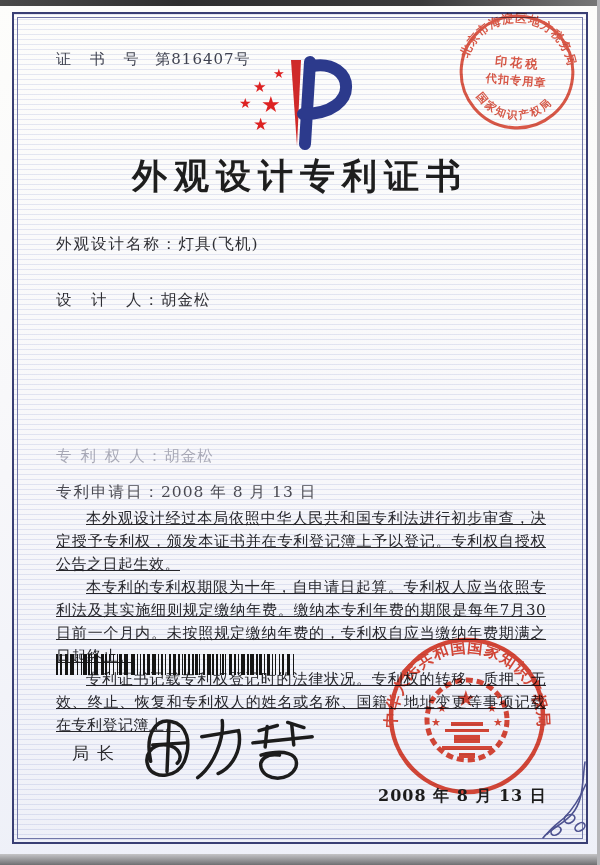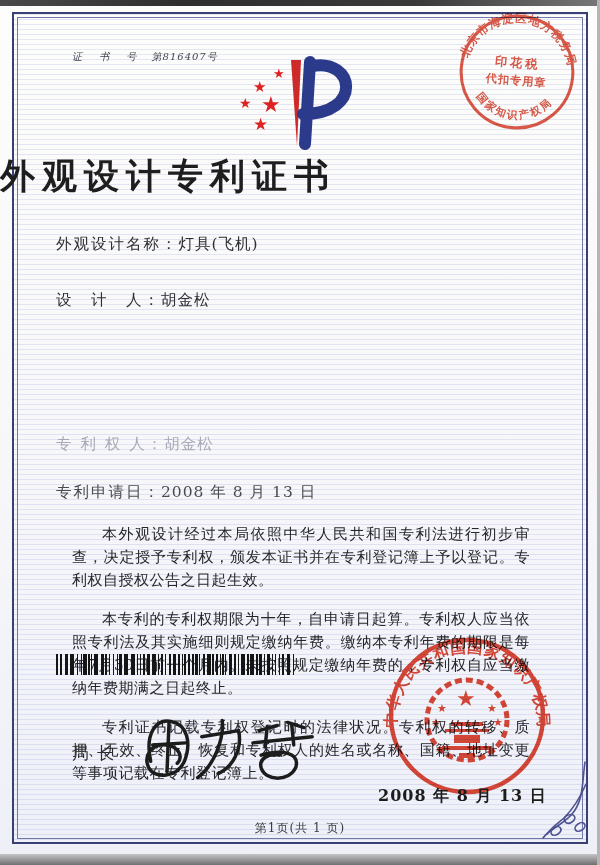--- a/index.html
+++ b/index.html
@@ -10,29 +10,29 @@
     background:repeating-linear-gradient(180deg, rgba(130,142,205,0.20) 0px, rgba(130,142,205,0.20) 1px, rgba(255,255,255,0) 1px, rgba(255,255,255,0) 5px);
     pointer-events:none;}
   
   .scan-top{position:absolute;left:0;top:0;width:100%;height:6px;background:linear-gradient(90deg,#4a4a4a,#2e2e2e 30%,#3a3a3a 70%,#777);}
   .scan-bottom{position:absolute;left:0;bottom:0;width:100%;height:11px;background:linear-gradient(180deg,#c4c4c6,#6f6f72);}
   .scan-right{position:absolute;right:0;top:0;width:3px;height:100%;background:#b5b5b8;}
   
   .frame-outer{position:absolute;left:12px;top:12px;right:12px;bottom:21px;border:2px solid #3a3f74;}
   .frame-inner{position:absolute;left:3px;top:3px;right:3px;bottom:3px;border:1px solid #7177a8;}
   
-  .cert-no{position:absolute;left:72px;top:50px;font-size:10px;color:#3f4250;letter-spacing:1px;font-style:italic;}
+  .cert-no{position:absolute;left:56px;top:50px;font-size:15px;color:#3f4250;letter-spacing:1px;}
   .cert-no .lbl{letter-spacing:7px;margin-right:4px;}
   .logo{position:absolute;left:231px;top:52px;width:138px;height:102px;}
-  .title{position:absolute;left:0;top:153px;width:100%;font-size:35px;font-weight:bold;color:#1e1e1e;letter-spacing:7px;}
+  .title{position:absolute;left:0;top:153px;width:100%;text-align:center;font-size:35px;font-weight:bold;color:#1e1e1e;letter-spacing:7px;}
   .field{position:absolute;left:56px;font-size:15.5px;color:#2e2e33;letter-spacing:1px;white-space:nowrap;}
   .field .flabel{letter-spacing:2px;}
-  .field.faded{color:#8f90a0;opacity:.75;filter:blur(.3px);}
+  .field.faded{color:#8f90a0;opacity:.75;filter:blur(.3px);margin-top:12px;}
   .paras{position:absolute;left:56px;top:507px;width:490px;font-size:15px;line-height:23px;color:#26262b;text-align:justify;}
-  .paras p{margin:16px;text-indent:2em;letter-spacing:.5px;}
+  .paras p{margin:0;text-indent:2em;letter-spacing:.5px;text-decoration:underline;}
   .barcode{position:absolute;left:56px;top:654px;width:302px;height:21px;font-size:0;overflow:hidden;}
   .director{position:absolute;left:72px;top:742px;font-size:17px;letter-spacing:8px;color:#2c2c30;}
   .signature{position:absolute;left:128px;top:702px;width:215px;height:92px;}
   .tax-stamp{position:absolute;left:451px;top:6px;width:132px;height:132px;transform:rotate(5deg);opacity:.92;mix-blend-mode:multiply;}
   .main-seal{position:absolute;left:370px;top:634px;width:194px;height:168px;opacity:.93;mix-blend-mode:multiply;}
   .seal-date{position:absolute;left:378px;top:786px;width:190px;font-size:16px;font-weight:bold;color:#1c1c1c;letter-spacing:1px;white-space:nowrap;}
   .footer{position:absolute;left:0;top:820px;width:100%;text-align:center;font-size:12px;color:#3c3c40;letter-spacing:1px;}
   .flourish{position:absolute;left:538px;top:758px;width:52px;height:84px;}
 </style>
 </head>
@@ -143,18 +143,17 @@
   <svg class="flourish" viewBox="0 0 52 84">
     <g fill="none" stroke="#4d5290" stroke-width="1.6" stroke-linecap="round">
       <path d="M47 4 C44 24 46 42 34 56 C26 66 10 72 5 80"></path>
       <path d="M48 26 C42 40 36 50 26 60 C19 66 13 70 9 76"></path>
       <path d="M28 58 C36 54 40 60 34 64 C28 68 24 62 28 58"></path>
       <path d="M40 66 C46 62 50 68 44 72 C38 76 34 70 40 66"></path>
       <path d="M16 70 C22 66 26 72 20 76 C14 80 10 74 16 70"></path>
     </g>
   </svg>
 
-  <div class="footer">第1页(共 1 页)</div>
 
   <div class="scan-top"></div>
   <div class="scan-bottom"></div>
   <div class="scan-right"></div>
 </div>
 
 </body></html>

